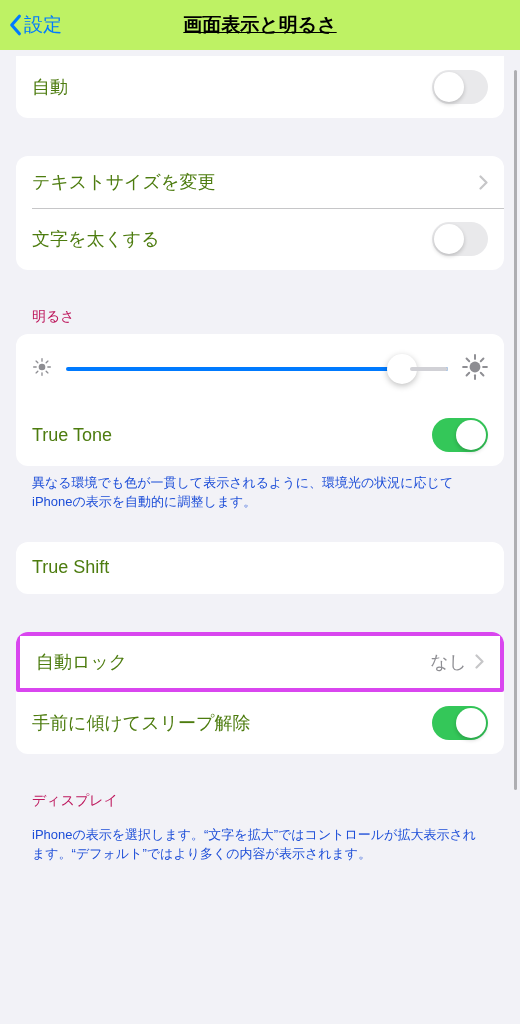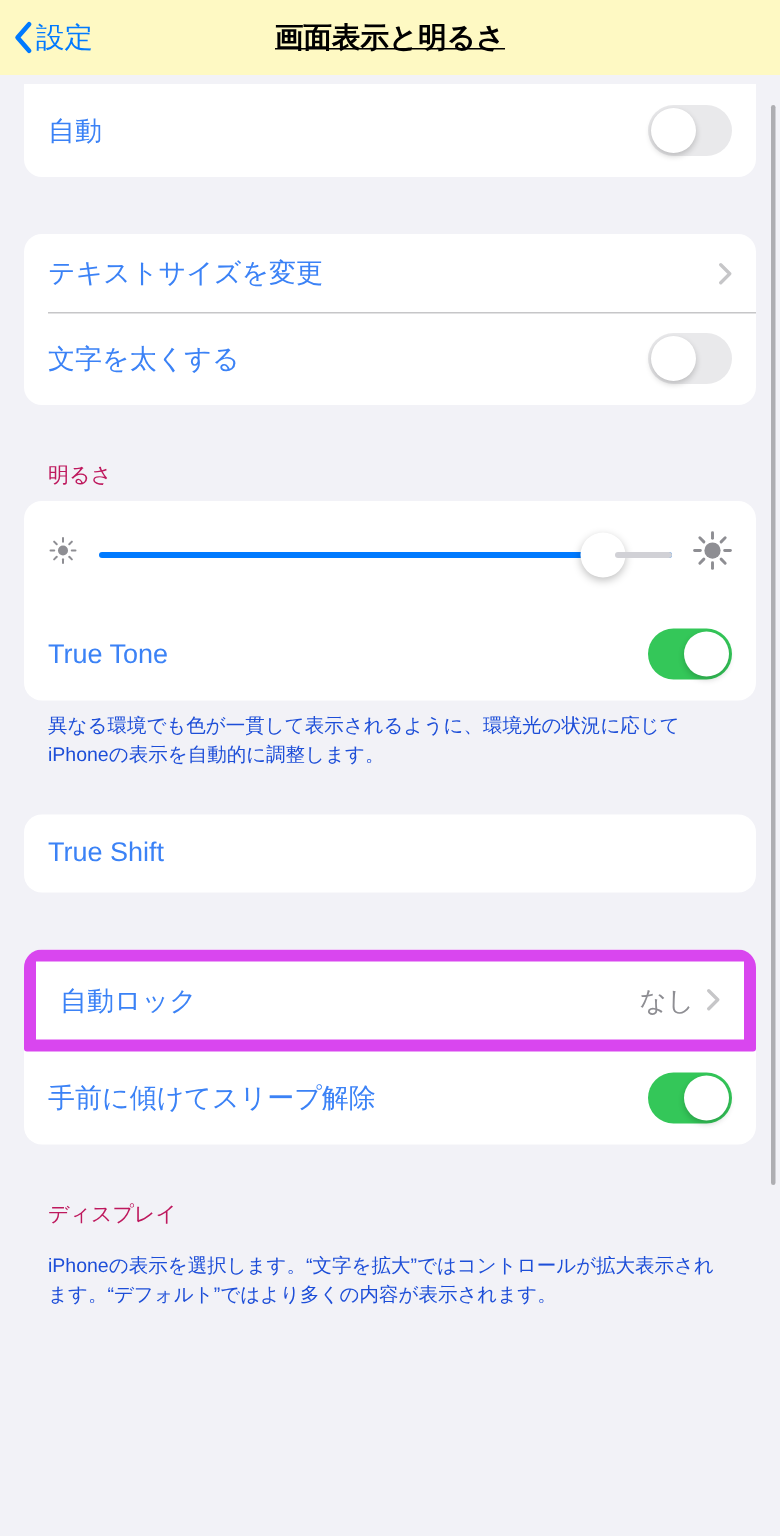--- a/index.html
+++ b/index.html
@@ -14,21 +14,21 @@
       background: #f2f2f7;
       font-family: -apple-system, BlinkMacSystemFont, "Hiragino Sans", sans-serif;
       position: relative;
       overflow: hidden;
     }
     .nav-header {
       height: 50px;
       display: flex;
       align-items: center;
       position: relative;
-      background: #fef9c3;
+      background: #bef264;
     }
     .back-btn {
       display: flex;
       align-items: center;
       padding-left: 8px;
       color: #007aff;
       font-size: 19px;
       gap: 2px;
     }
     .back-chevron {
@@ -71,21 +71,21 @@
       content: "";
       position: absolute;
       top: 0;
       left: 16px;
       right: 0;
       height: 0.5px;
       background: #c6c6c8;
     }
     .row-label {
       font-size: 18px;
-      color: #3b82f6;
+      color: #4d7c0f;
     }
     .row-tail {
       display: flex;
       align-items: center;
       gap: 8px;
     }
     .row-value {
       font-size: 18px;
       color: #8e8e93;
     }
@@ -162,21 +162,21 @@
       height: 30px;
       background: #fff;
       border-radius: 50%;
       box-shadow: 0 2px 6px rgba(0,0,0,0.25);
       position: absolute;
       top: 50%;
       left: 88%;
       transform: translate(-50%, -50%);
     }
     .highlight-box {
-      border: 8px solid #d946ef;
+      border: 4px solid #d946ef;
       border-radius: 2px;
     }
     .highlight-box .row::before { display: none; }
     .scroll-indicator {
       position: absolute;
       right: 3px;
       top: 70px;
       width: 3px;
       height: 720px;
       background: rgba(0,0,0,0.28);

